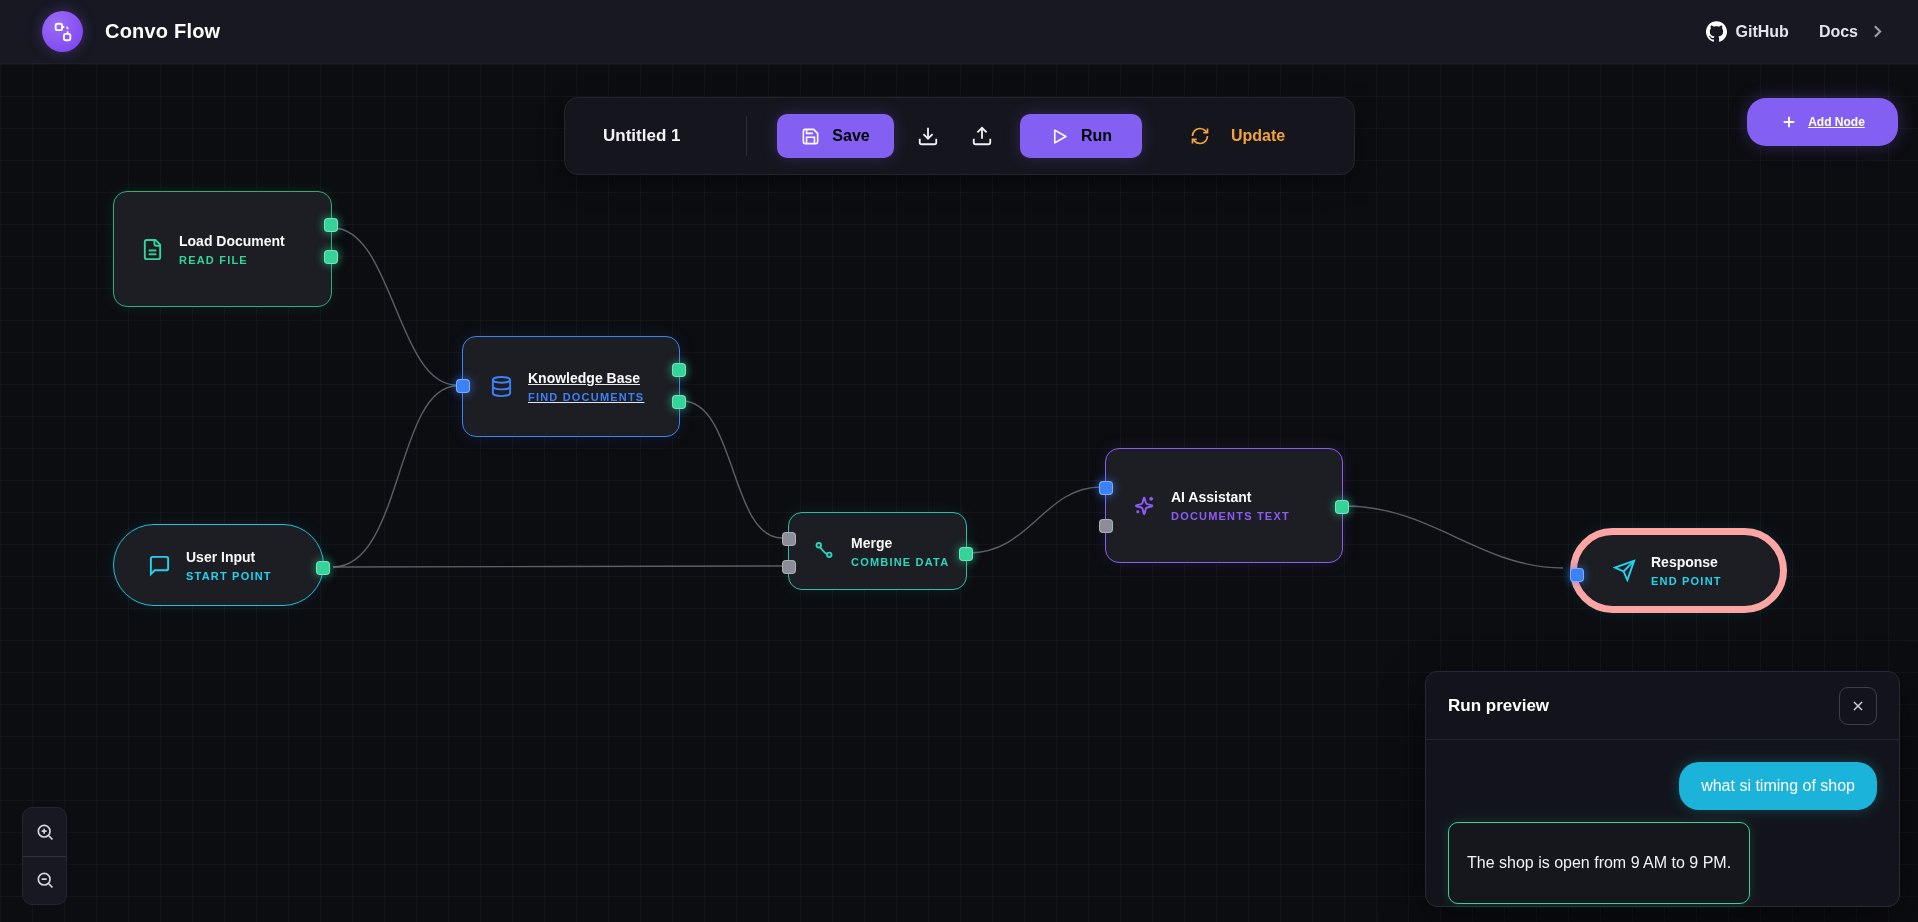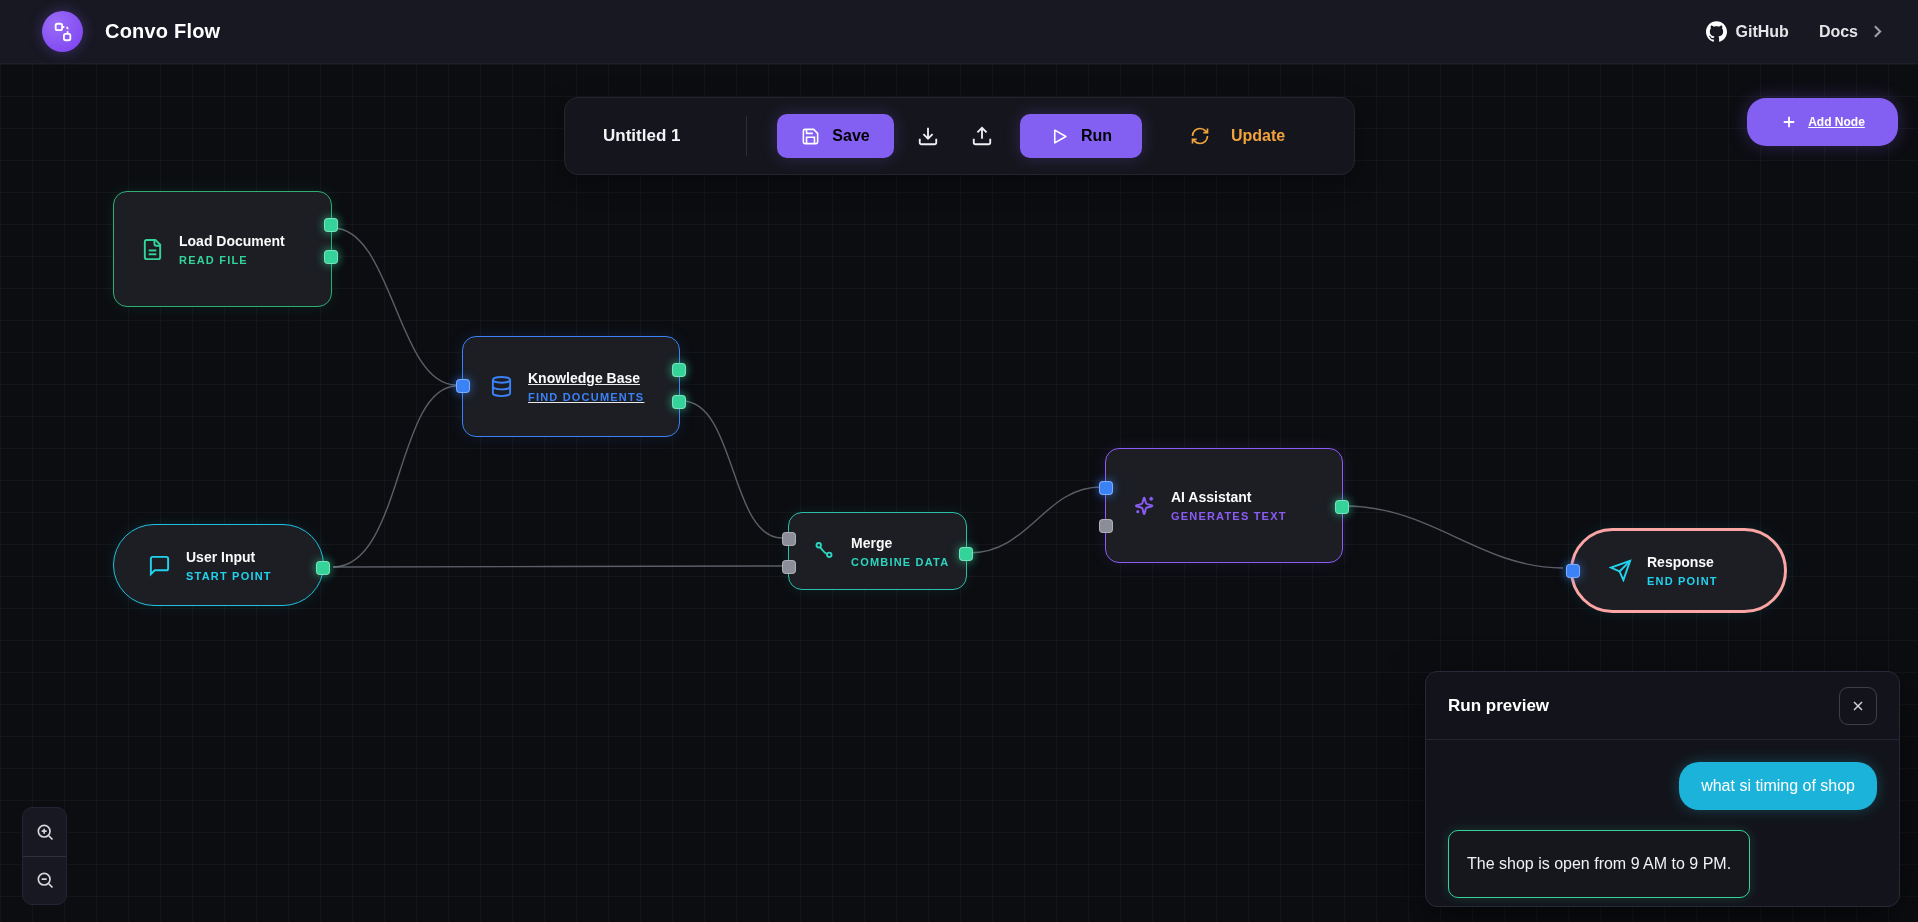--- a/index.html
+++ b/index.html
@@ -82,21 +82,21 @@
 
   .node-merge { left:788px; top:512px; width:179px; height:78px;
     border:1px solid #2bbfab; box-shadow:0 0 16px rgba(45,212,191,.10); padding-left:24px; }
   .node-merge .nsub, .node-merge svg { color:#2dd4bf; stroke:#2dd4bf; }
 
   .node-ai    { left:1105px; top:448px; width:238px; height:115px;
     border:1px solid #8b5cf6; box-shadow:0 0 16px rgba(139,92,246,.12); }
   .node-ai .nsub, .node-ai svg { color:#8b5cf6; stroke:#8b5cf6; }
 
   .node-resp  { left:1570px; top:528px; width:217px; height:85px; border-radius:43px;
-    border:3px solid #fca5a5; box-shadow:0 0 16px rgba(34,211,238,.10); padding-left:36px; }
+    border:7px solid #fca5a5; box-shadow:0 0 16px rgba(34,211,238,.10); padding-left:36px; }
   .node-resp .nsub, .node-resp svg { color:#22d3ee; stroke:#22d3ee; }
 
   .handle { position:absolute; width:14px; height:14px; border-radius:4px; z-index:4; }
   .h-right { right:-7px; } .h-left { left:-7px; }
   .h-green { background:#34d399; border:1px solid rgba(255,255,255,.35);
     box-shadow:0 0 9px 1px rgba(52,211,153,.55); }
   .h-blue  { background:#3b82f6; border:1px solid rgba(255,255,255,.35);
     box-shadow:0 0 9px 1px rgba(59,130,246,.55); }
   .h-gray  { background:#8b8d98; border:1px solid rgba(255,255,255,.3); }
 
@@ -116,22 +116,22 @@
   .pv-head { height:68px; display:flex; align-items:center; padding:0 22px;
     border-bottom:1px solid #242633; }
   .pv-title { font-size:17px; font-weight:700; color:#fff; }
   .pv-close { margin-left:auto; width:38px; height:38px; background:transparent;
     border:1px solid #3c3e4c; border-radius:9px; cursor:pointer;
     display:flex; align-items:center; justify-content:center; }
   .pv-close svg { width:16px; height:16px; stroke:#d4d4d9; fill:none; stroke-width:2.2; }
   .pv-body { padding:22px; display:flex; flex-direction:column; }
   .msg-user { align-self:flex-end; background:#1bb3da; color:#fff; font-size:16px;
     padding:15px 22px; border-radius:20px; box-shadow:0 0 14px rgba(34,211,238,.25); }
-  .msg-bot { align-self:flex-start; margin-top:20px; background:#15171d; color:#f2f2f5;
-    font-size:16px; padding:24px 18px; border-radius:10px; border:1px solid #34d399;
+  .msg-bot { align-self:flex-start; margin-top:12px; background:#15171d; color:#f2f2f5;
+    font-size:16px; padding:31px 18px; border-radius:10px; border:1px solid #34d399;
     box-shadow:0 0 12px rgba(52,211,153,.18); }
 </style>
 </head>
 <body>
 
 <div class="canvas">
   <svg class="edges" viewBox="0 0 1918 922">
     <path d="M333,228 C392,228 398,385 456,385"></path>
     <path d="M333,567 C402,567 396,388 456,386"></path>
     <path d="M682,401 C736,401 730,538 782,538"></path>
@@ -276,21 +276,21 @@
 <div class="node node-ai">
   <svg class="nicon" viewBox="0 0 24 24">
       <path d="M9.94 15.5a2 2 0 0 0-1.44-1.44l-5.1-1.31a.42.42 0 0 1 0-.8l5.1-1.32a2 2 0 0 0 1.44-1.43l1.31-5.11a.42.42 0 0 1 .8 0l1.32 5.1a2 2 0 0 0 1.43 1.44l5.11 1.31a.42.42 0 0 1 0 .8l-5.1 1.32a2 2 0 0 0-1.44 1.43l-1.31 5.11a.42.42 0 0 1-.8 0z"></path>
       <path d="M19 3v4"></path>
       <path d="M21 5h-4"></path>
       <path d="M5 17v3"></path>
       <path d="M6.5 18.5h-3"></path>
     </svg>
   <div>
     <div class="ntitle">AI Assistant</div>
-    <div class="nsub">GENERATES TEXT</div>
+    <div class="nsub">DOCUMENTS TEXT</div>
   </div>
   <span class="handle h-left h-blue" style="top:32px"></span>
   <span class="handle h-left h-gray" style="top:70px"></span>
   <span class="handle h-right h-green" style="top:51px"></span>
 </div>
 
 <div class="node node-resp">
   <svg class="nicon" viewBox="0 0 24 24">
       <path d="m22 2-7 20-4-9-9-4Z"></path>
       <path d="M22 2 11 13"></path>

